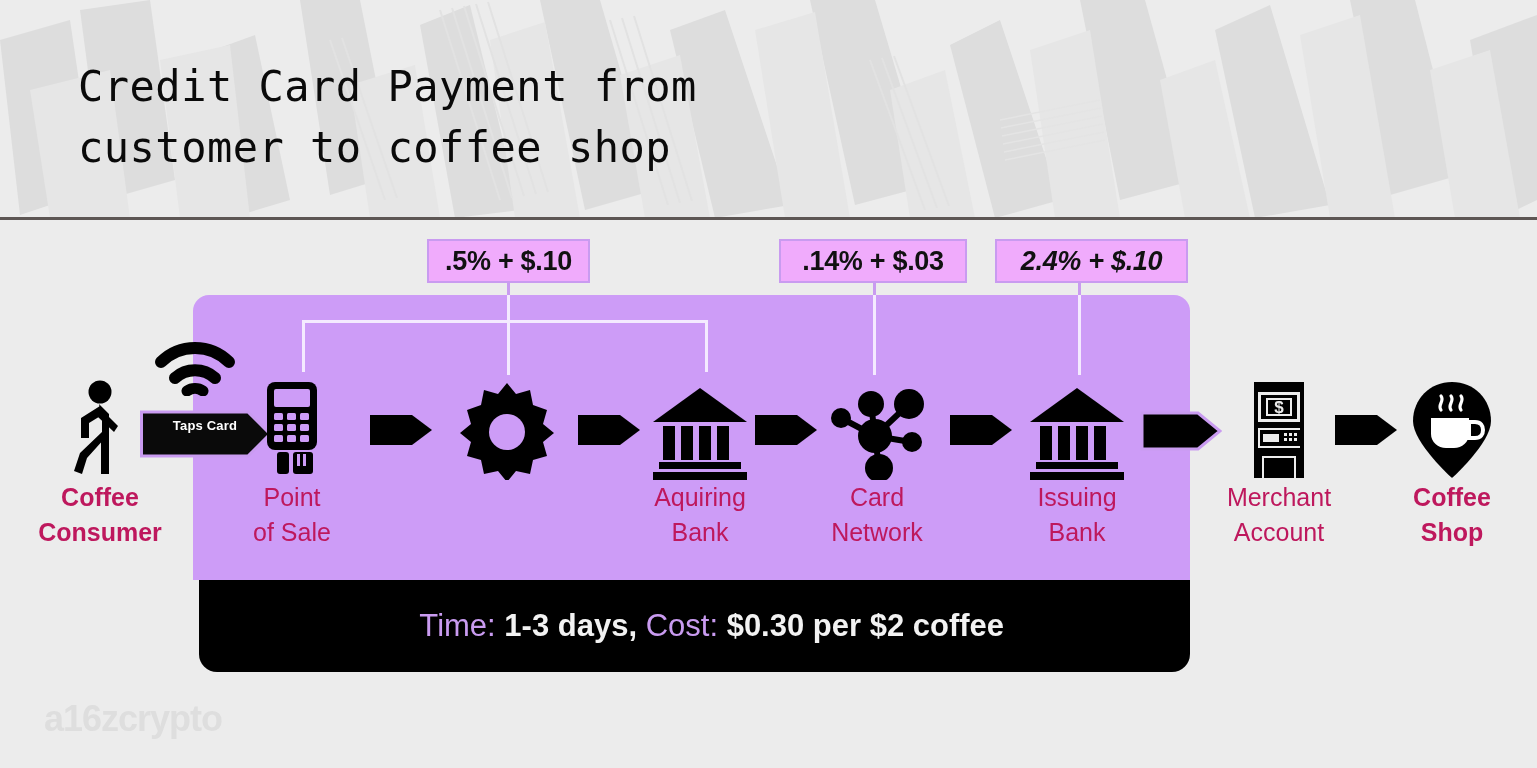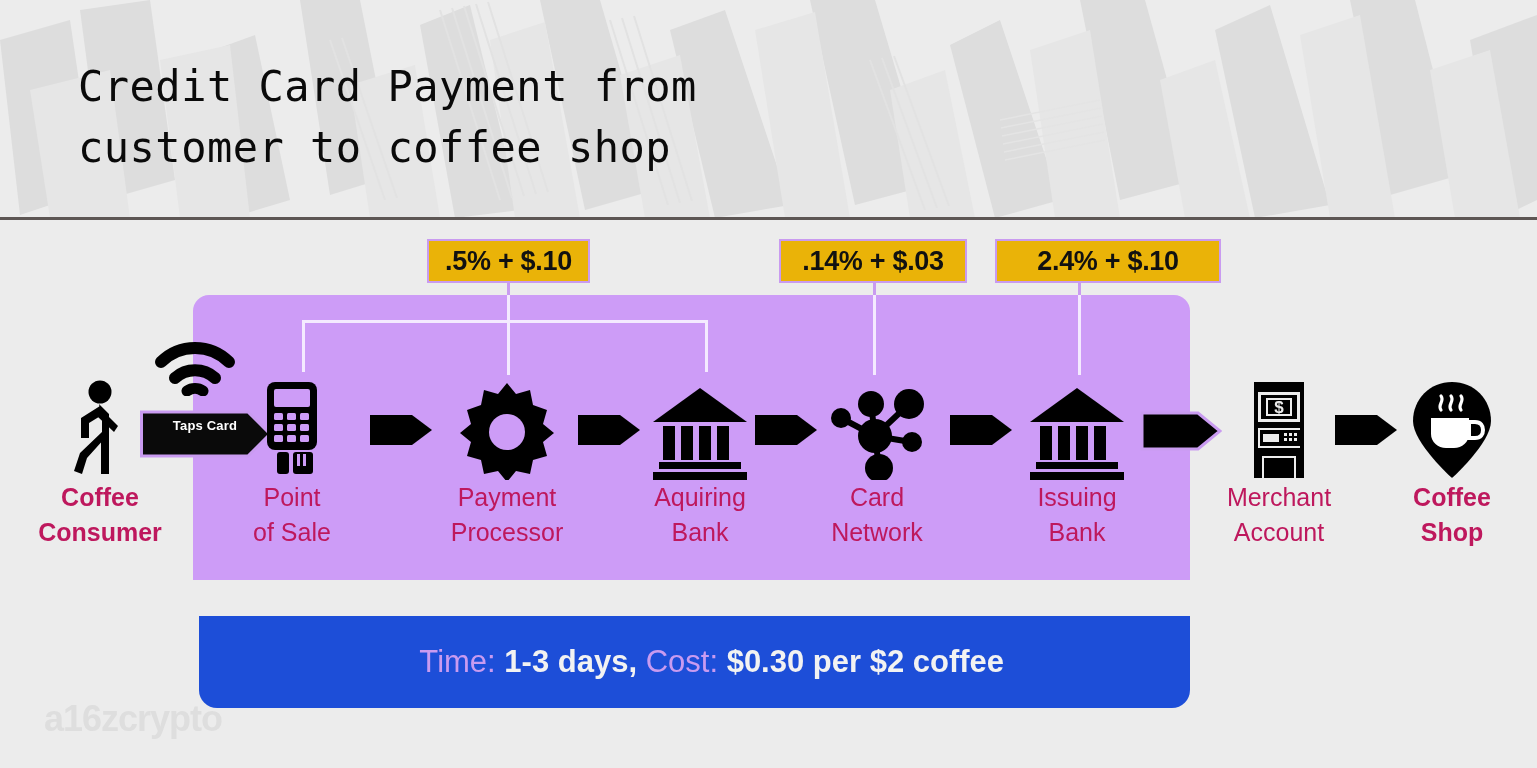--- a/index.html
+++ b/index.html
@@ -23,40 +23,40 @@
     letter-spacing:0.5px; white-space:pre-line; font-weight:400;
   }
   #header-divider {
     position:absolute; left:0; top:217px; width:1537px; height:3px;
     background:#5d5654;
   }
 
   
   .fee-box {
     position:absolute; top:239px; height:44px;
-    border:2px solid #c99bf0; background:#eab308;
+    border:2px solid #c99bf0; background:#f0abfc;
     display:flex; align-items:center; justify-content:center;
     font-size:27px; font-weight:700; color:#111; letter-spacing:-0.3px;
   }
   #fee-box-0 { left:427px; width:163px; }
   #fee-box-1 { left:779px; width:188px; }
-  #fee-box-2 { left:995px; width:226px; }
+  #fee-box-2 { left:995px; width:193px;font-style:italic; }
 
   
   .conn { position:absolute; background:#f4eaff; }
 
   
   #flow-panel {
     position:absolute; left:193px; top:295px; width:997px; height:285px;
     background:#cd9cf7; border-radius:16px 16px 0 0;
   }
   #summary-bar {
     position:absolute; left:199px; top:580px; width:991px; height:92px;
-    background:#1d4ed8; border-radius:0 0 18px 18px;
-    display:flex; align-items:center; justify-content:center;margin-top:36px;
+    background:#000000; border-radius:0 0 18px 18px;
+    display:flex; align-items:center; justify-content:center;
   }
   #summary-text { font-size:31px; font-weight:700; color:#f2f2f2; white-space:pre; }
   #summary-text .lbl { color:#c99bf0; font-weight:400; }
 
   
   .node { position:absolute; width:150px; text-align:center; }
   .node-icon { height:110px; display:flex; align-items:flex-end; justify-content:center; }
   .node-icon svg { display:block; }
   .node-label {
     font-size:25px; line-height:35px; color:#be185d;
@@ -261,22 +261,20 @@
 of Sale</div>
 </div>
 
 <div class="node" style="left:432px; top:370px;">
   <div class="node-icon">
     <svg width="100" height="100" viewBox="0 0 100 100">
       <path d="M50 3 L59 14 L73 10 L76 25 L90 30 L86 44 L97 53 L86 62 L90 76 L76 80 L73 94 L59 91 L50 102 L41 91 L27 94 L24 80 L10 76 L14 62 L3 53 L14 44 L10 30 L24 25 L27 10 L41 14 Z" fill="#000"></path>
       <circle cx="50" cy="52" r="18" fill="#cd9cf7"></circle>
     </svg>
   </div>
-  <div class="node-label">Payment
-Processor</div>
 </div>
 
 <div class="node" style="left:625px; top:370px;">
   <div class="node-icon">
     <svg width="98" height="100" viewBox="0 0 98 100">
       <polygon points="49,8 96,42 2,42" fill="#000"></polygon>
       <g fill="#000">
         <rect x="12" y="46" width="12" height="34"></rect>
           <rect x="30" y="46" width="12" height="34"></rect>
         <rect x="48" y="46" width="12" height="34"></rect>

